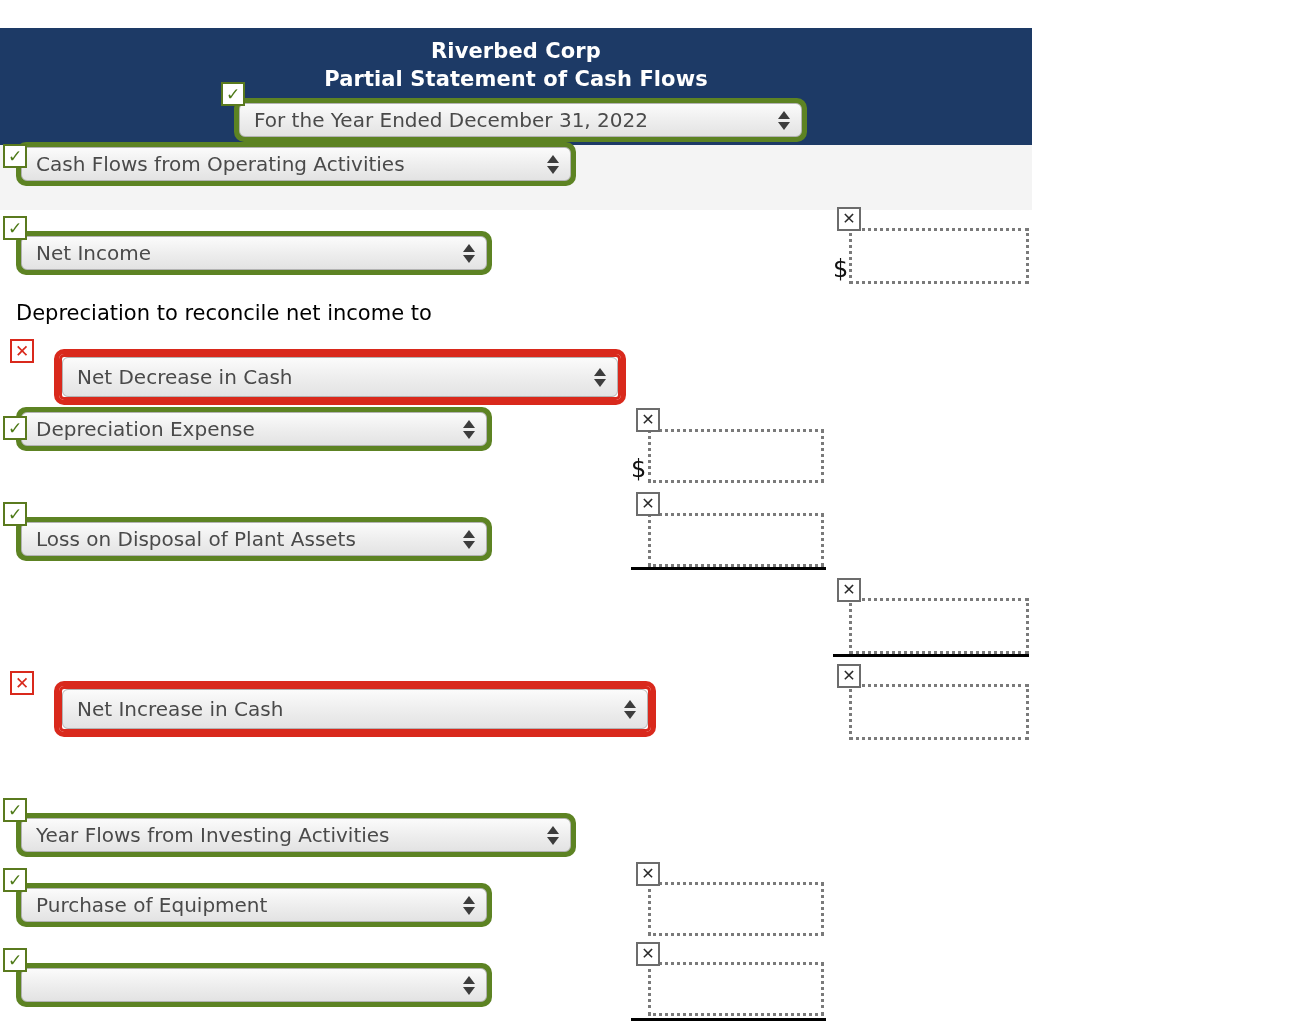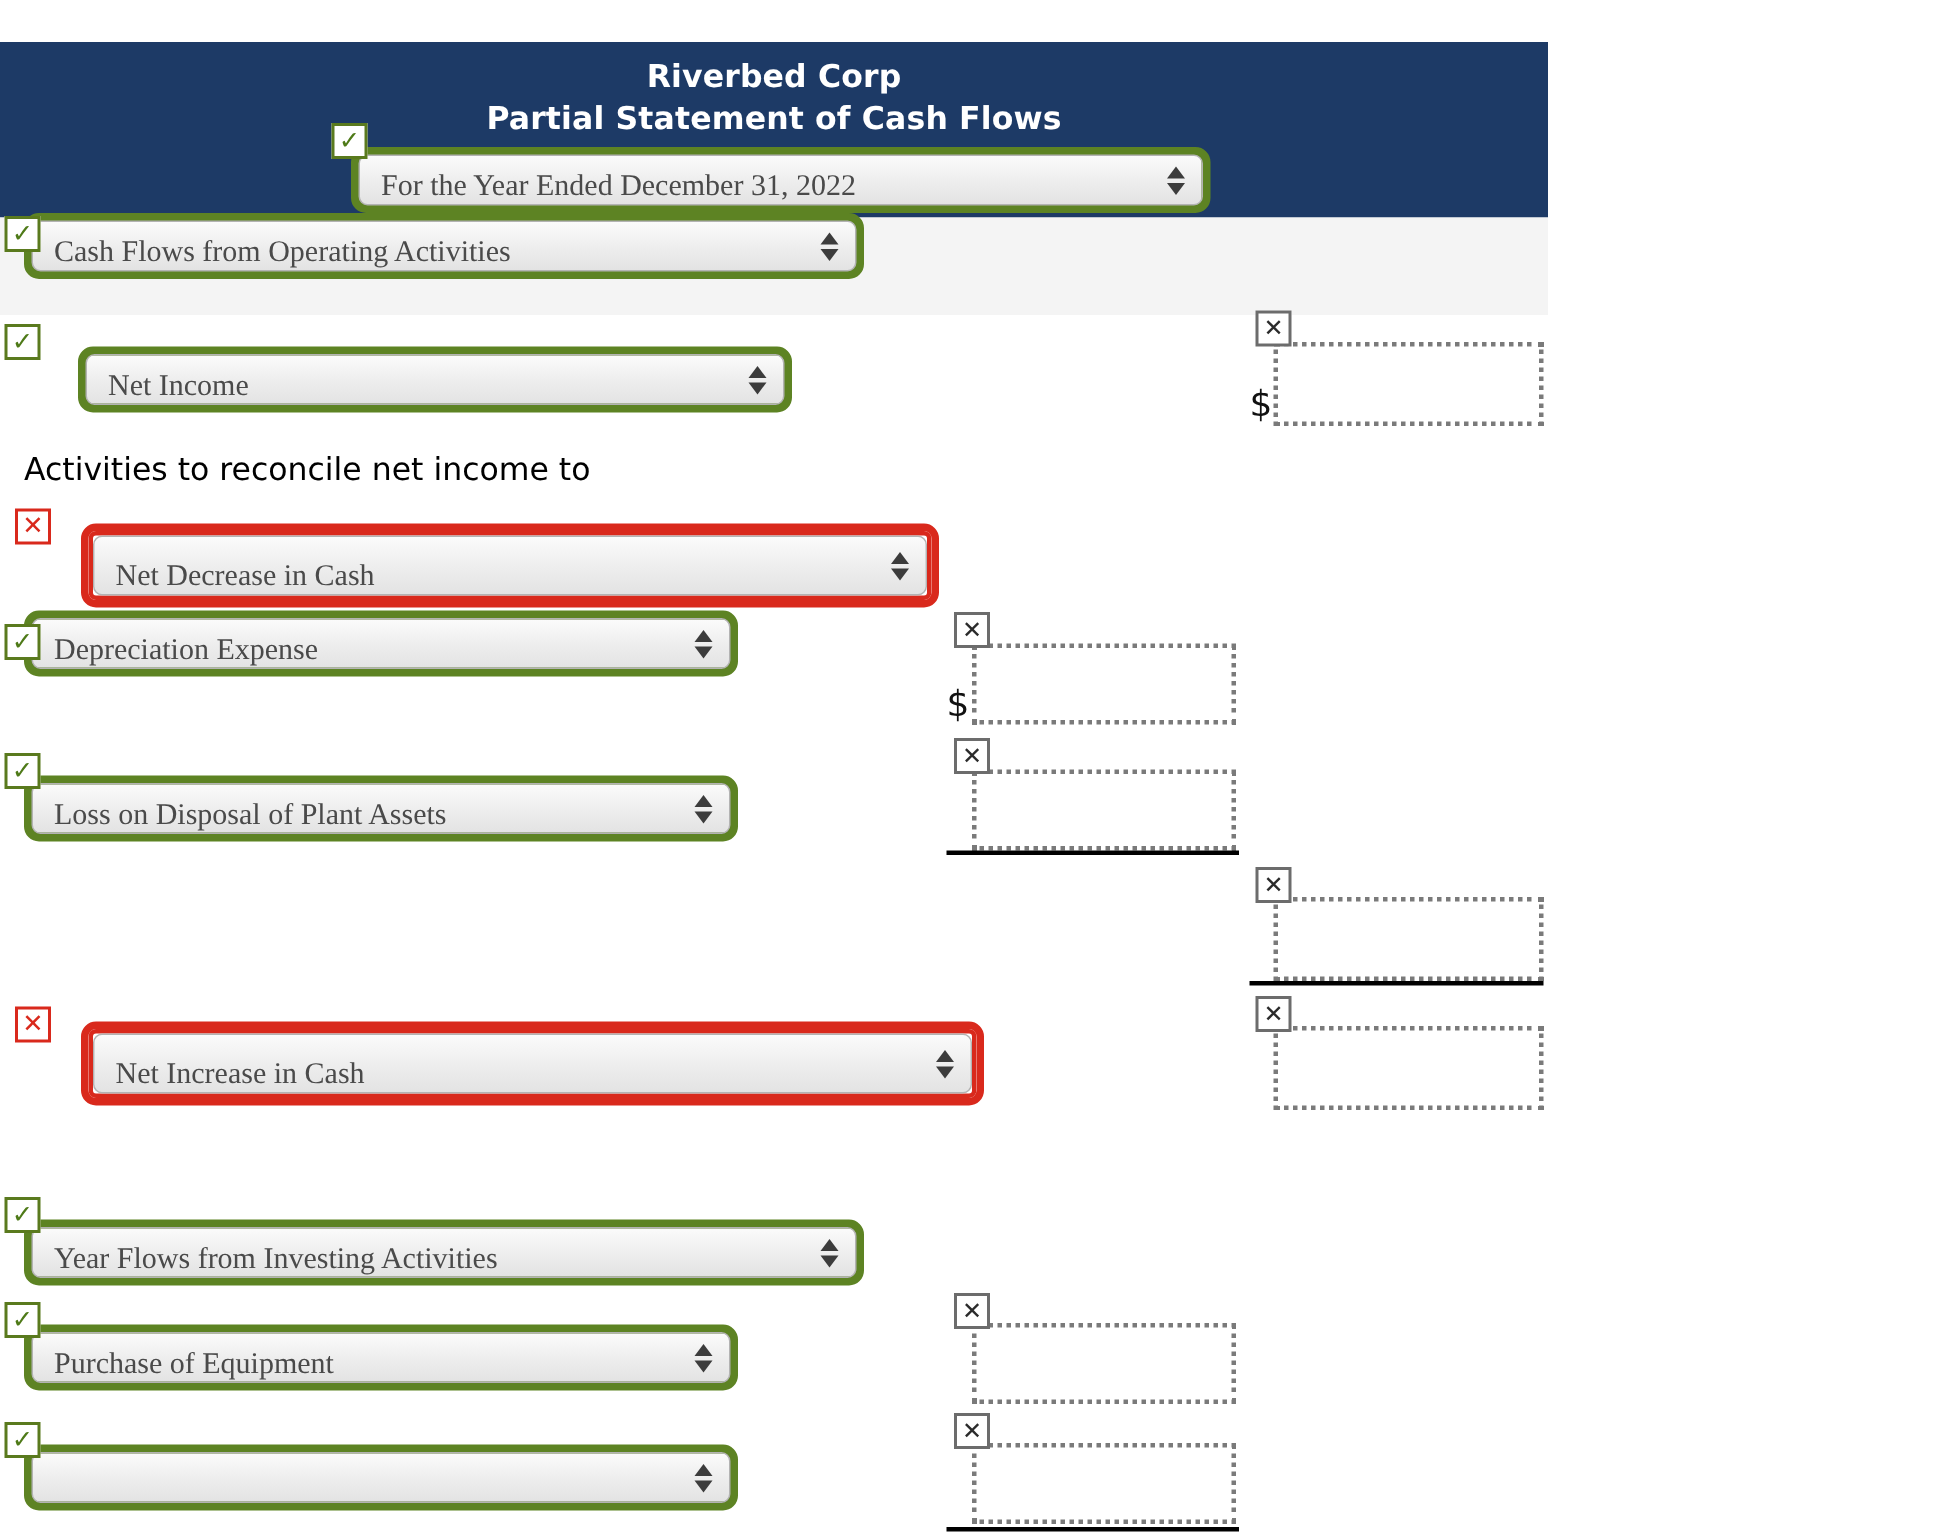--- a/index.html
+++ b/index.html
@@ -89,27 +89,26 @@
     margin-left: 38px;
   }
   .sel {
     position: relative;
     width: 100%;
     height: 100%;
     border-radius: 6px;
     border: 1px solid #b3b3b3;
     background: linear-gradient(#fbfbfb 0%, #ededed 55%, #e3e3e3 100%);
     display: flex;
-    align-items: flex-end;
+    align-items: center;
     padding: 0 34px 0 14px;
     font-size: 20px;
     color: #4a4a4a;
     white-space: nowrap;
     overflow: hidden;
-    font-family: Liberation Serif, serif;
   }
   .spinner {
     position: absolute;
     right: 11px;
     top: 50%;
     transform: translateY(-50%);
     width: 13px;
     height: 26px;
     display: flex;
     flex-direction: column;
@@ -188,36 +187,36 @@
       <span class="spinner">
           <i class="up"></i>
           <i class="down"></i>
         </span>
     </div>
   </div>
 
   <div class="badge ok" style="left:3px; top:216px;">
     <span>✓</span>
   </div>
-  <div class="sel-wrap ok" style="left:16px; top:231px; width:476px; height:44px;margin-left:36px;">
+  <div class="sel-wrap ok" style="left:16px; top:231px; width:476px; height:44px;">
     <div class="sel">
       <span>Net Income</span>
       <span class="spinner">
           <i class="up"></i>
           <i class="down"></i>
         </span>
     </div>
   </div>
   <div class="badge grey" style="left:837px; top:207px;">
     <span>✕</span>
   </div>
   <div class="dollar" style="left:833px; top:255px;">$</div>
   <div class="amt" style="left:849px; top:228px; width:180px; height:56px;"></div>
 
-  <div class="plain" style="left:16px; top:301px;">Activities to reconcile net income to</div>
+  <div class="plain" style="left:16px; top:301px;">Depreciation to reconcile net income to</div>
 
   <div class="badge bad" style="left:10px; top:339px;">
     <span>✕</span>
   </div>
   <div class="sel-wrap bad" style="left:16px; top:349px; width:572px; height:56px;">
     <div class="sel">
       <span>Net Decrease in Cash</span>
       <span class="spinner">
           <i class="up"></i>
           <i class="down"></i>

